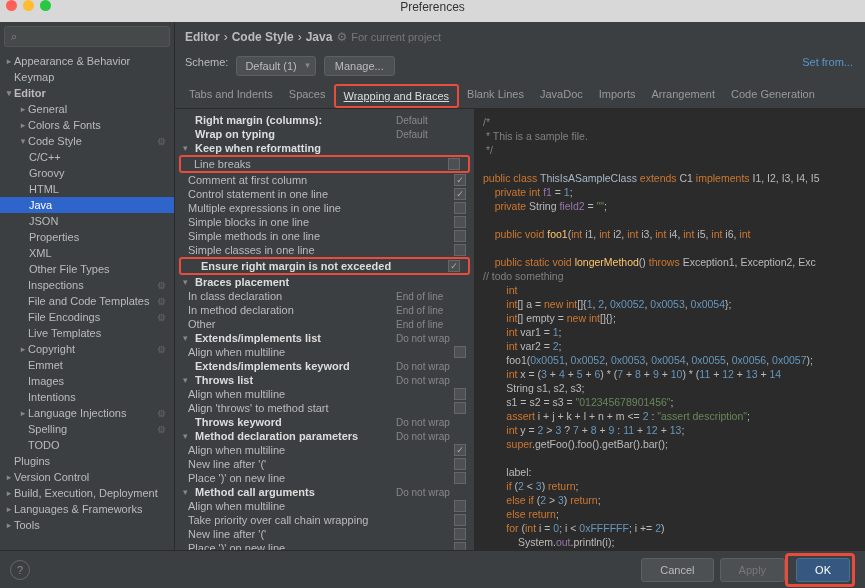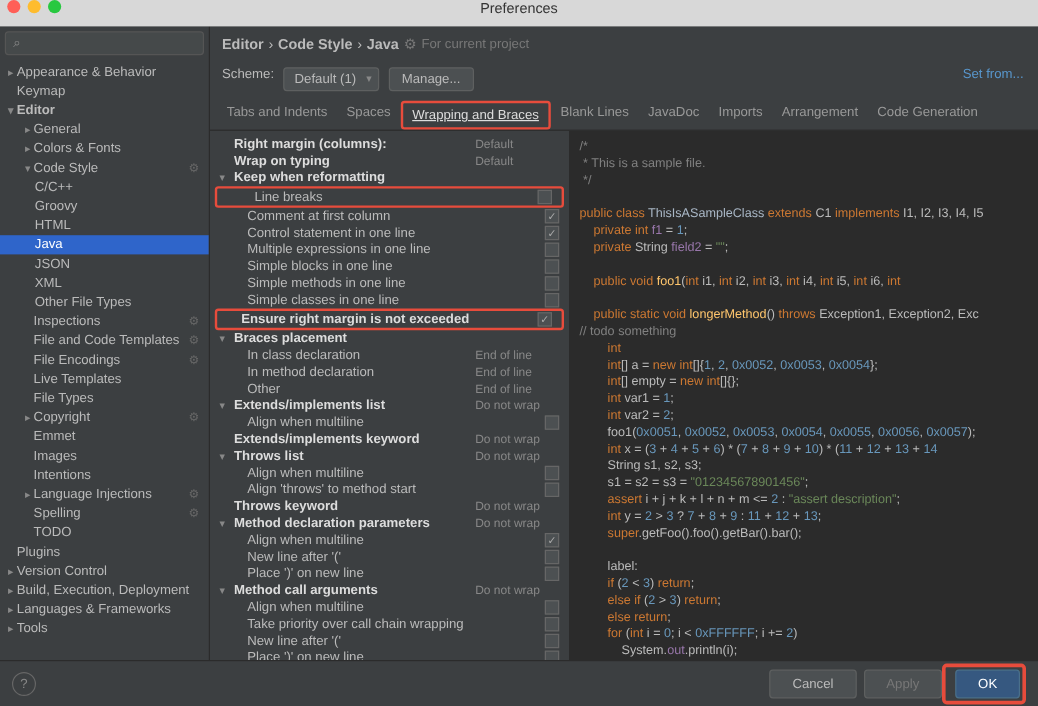--- a/index.html
+++ b/index.html
@@ -31,21 +31,21 @@
 .tab { padding:4px 8px; color:#999; cursor:pointer; font-size:11px; }
 .tab.active { color:#ddd;text-decoration:underline; }
 .redbox { border:2px solid #e74c3c; border-radius:3px; }
 .split { display:flex; flex:1; overflow:hidden; }
 .options { width:300px; overflow:auto; background:#3c3f41; border-right:1px solid #2b2b2b; padding:4px 0; }
 .row { display:flex; align-items:center; padding:1px 8px; font-size:11px; }
 .row .k { flex:1; color:#bbb; }
 .row .v { width:70px; color:#888; text-align:left; font-size:10px; }
 .row.hdr .k { color:#ddd; font-weight:bold; }
 .row .tri { width:10px; color:#888; font-size:9px; margin-right:2px; }
-.row.sub { padding-left:31px;gap:34px; }
+.row.sub { padding-left:13px;gap:34px; }
 .chk { width:12px; height:12px; background:#4c5052; border:1px solid #666; display:inline-flex; align-items:center; justify-content:center; font-size:9px; color:#aaa; }
 .redrow { border:2px solid #e74c3c; border-radius:3px; margin:0 4px; }
 .preview { flex:1; background:#2b2b2b; overflow:auto; padding:6px 8px; font-family:Menlo,monospace; font-size:10.5px; line-height:14px; }
 .c-com{color:#808080}.c-kw{color:#cc7832}.c-cls{color:#a9b7c6}.c-str{color:#6a8759}.c-num{color:#6897bb}.c-fld{color:#9876aa}.c-mth{color:#ffc66d}
 .footer { height:38px; border-top:1px solid #2b2b2b; display:flex; align-items:center; padding:0 10px; }
 .help { width:20px; height:20px; border:1px solid #666; border-radius:50%; display:flex; align-items:center; justify-content:center; color:#888; cursor:pointer; }
 .footer .spacer{flex:1}
 .fbtn { background:#4c5052; border:1px solid #5e6060; padding:5px 18px; border-radius:3px; margin-left:6px; cursor:pointer; color:#bbb; }
 .fbtn.primary { background:#365880; border-color:#4a708b; color:#fff; }
 .fbtn.disabled { color:#777; }
@@ -111,20 +111,24 @@
         <div class="node pad2 sel">
           <span class="exp"></span>
           <span>Java</span>
         </div>
         <div class="node pad2">
           <span class="exp"></span>
           <span>JSON</span>
         </div>
         <div class="node pad2">
           <span class="exp"></span>
+          <span>Properties</span>
+        </div>
+        <div class="node pad2">
+          <span class="exp"></span>
           <span>XML</span>
         </div>
         <div class="node pad2">
           <span class="exp"></span>
           <span>Other File Types</span>
         </div>
         <div class="node pad1">
           <span class="exp"></span>
           <span>Inspections</span>
           <span class="cogs">⚙</span>
@@ -135,24 +139,20 @@
           <span class="cogs">⚙</span>
         </div>
         <div class="node pad1">
           <span class="exp"></span>
           <span>File Encodings</span>
           <span class="cogs">⚙</span>
         </div>
         <div class="node pad1">
           <span class="exp"></span>
           <span>Live Templates</span>
-        </div>
-        <div class="node pad1">
-          <span class="exp"></span>
-          <span>File Types</span>
         </div>
         <div class="node pad1">
           <span class="exp">▸</span>
           <span>Copyright</span>
           <span class="cogs">⚙</span>
         </div>
         <div class="node pad1">
           <span class="exp"></span>
           <span>Emmet</span>
         </div>

